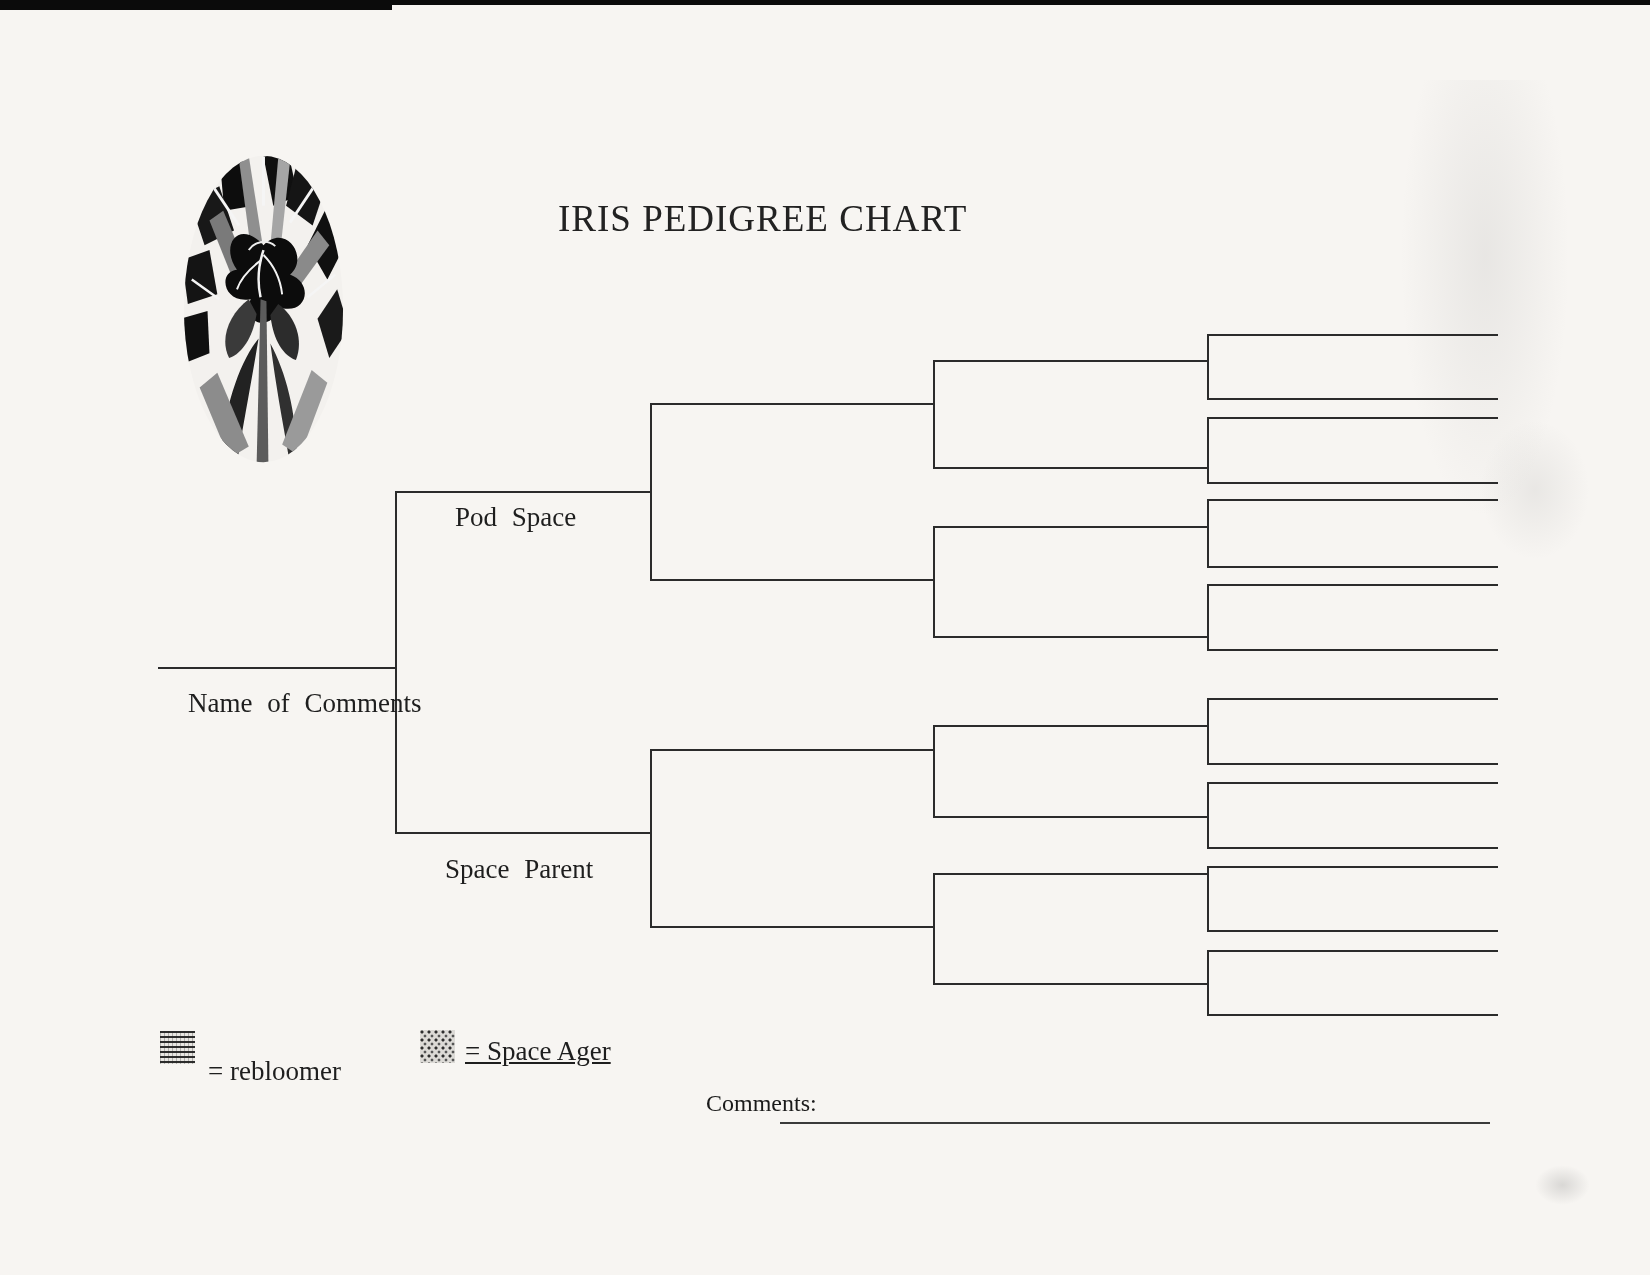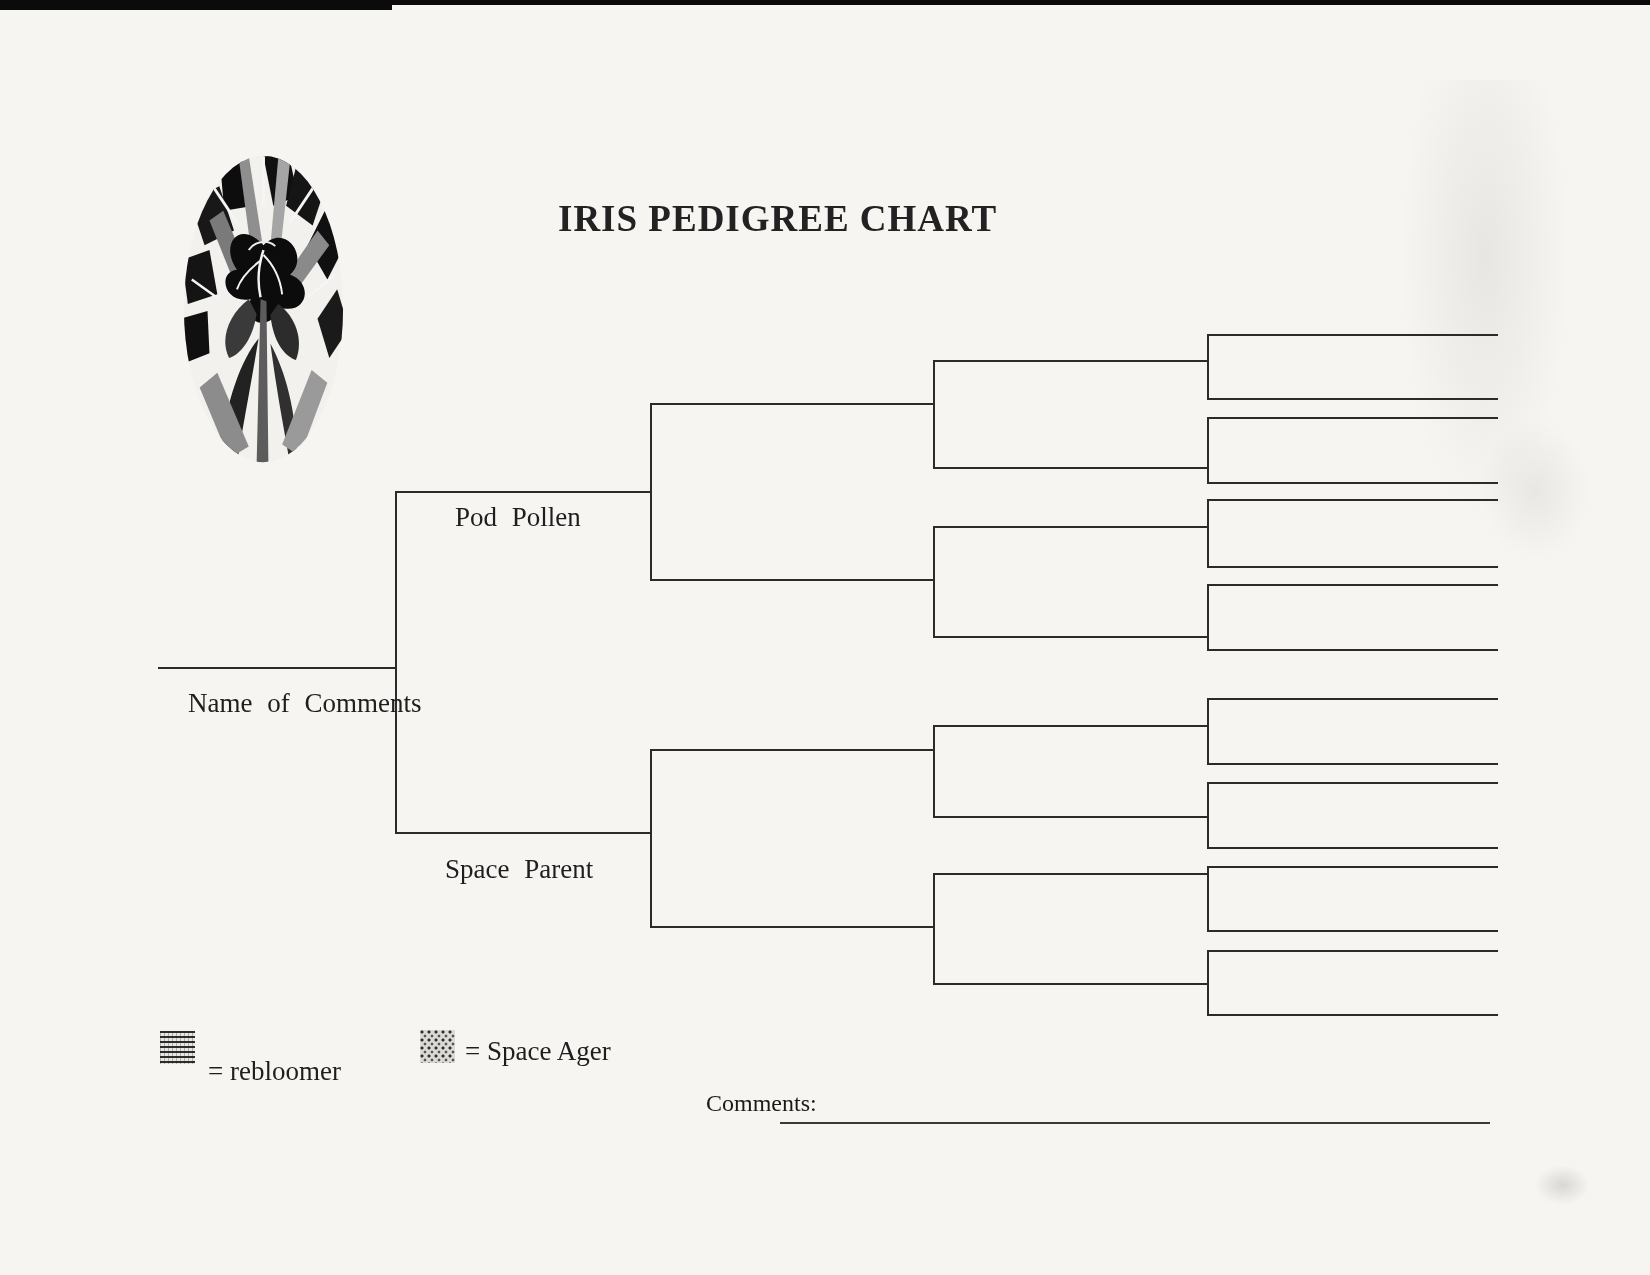--- a/index.html
+++ b/index.html
@@ -16,21 +16,21 @@
   .noise{position:absolute;pointer-events:none;}
   .noise.n1{left:1400px;top:80px;width:170px;height:440px;
     background:radial-gradient(ellipse at 50% 40%,rgba(140,140,140,.14),rgba(140,140,140,0) 70%);}
   .noise.n2{left:1480px;top:420px;width:110px;height:140px;
     background:radial-gradient(ellipse,rgba(130,130,130,.12),rgba(130,130,130,0) 70%);}
   .noise.n3{left:1535px;top:1165px;width:55px;height:40px;
     background:radial-gradient(ellipse,rgba(110,110,110,.22),rgba(110,110,110,0) 70%);}
   
   .title{
     position:absolute;left:558px;top:166px;
-    font-size:37px;font-weight:bold;letter-spacing:1px;color:#222;
+    font-size:37px;font-weight:normal;letter-spacing:1px;color:#222;
     white-space:nowrap;
     margin-top:31px;
   }
   
   .line-h,.line-v{position:absolute;background:var(--line,#2b2b2b);}
   
   .tree-label{position:absolute;font-size:27px;color:#1e1e1e;white-space:nowrap;word-spacing:8px;}
   
   .swatch{position:absolute;width:35px;height:33px;}
   .swatch-hatched{
@@ -146,26 +146,26 @@
     <div class="line-v" style="left: 1207px; top: 417px; width: 2px; height: 67px;"></div>
     <div class="line-v" style="left: 1207px; top: 499px; width: 2px; height: 69px;"></div>
     <div class="line-v" style="left: 1207px; top: 584px; width: 2px; height: 67px;"></div>
     <div class="line-v" style="left: 1207px; top: 698px; width: 2px; height: 67px;"></div>
     <div class="line-v" style="left: 1207px; top: 782px; width: 2px; height: 67px;"></div>
     <div class="line-v" style="left: 1207px; top: 866px; width: 2px; height: 66px;"></div>
     <div class="line-v" style="left: 1207px; top: 950px; width: 2px; height: 66px;"></div>
   </div>
 
 <div class="tree-label" style="left:188px;top:688px;">Name of Comments</div>
-<div class="tree-label" style="left:455px;top:502px;">Pod Pollen</div>
+<div class="tree-label" style="left:455px;top:502px;">Pod Space</div>
 <div class="tree-label" style="left:445px;top:854px;">Space Parent</div>
 
 <div>
   <div class="swatch swatch-hatched abs" style="left:160px;top:1031px;"></div>
   <div class="legend-label" style="left:208px;top:1056px;">= rebloomer</div>
   <div class="swatch swatch-stippled abs" style="left:420px;top:1030px;"></div>
-  <div class="legend-label" style="left:465px;top:1036px;">= Space Ager</div>
+  <div class="legend-label" style="left:465px;top:1036px;text-decoration:underline;">= Space Ager</div>
 </div>
 
 <div>
   <div class="comments-label">Comments:</div>
   <div class="comments-line"></div>
 </div>
 
 </body></html>

